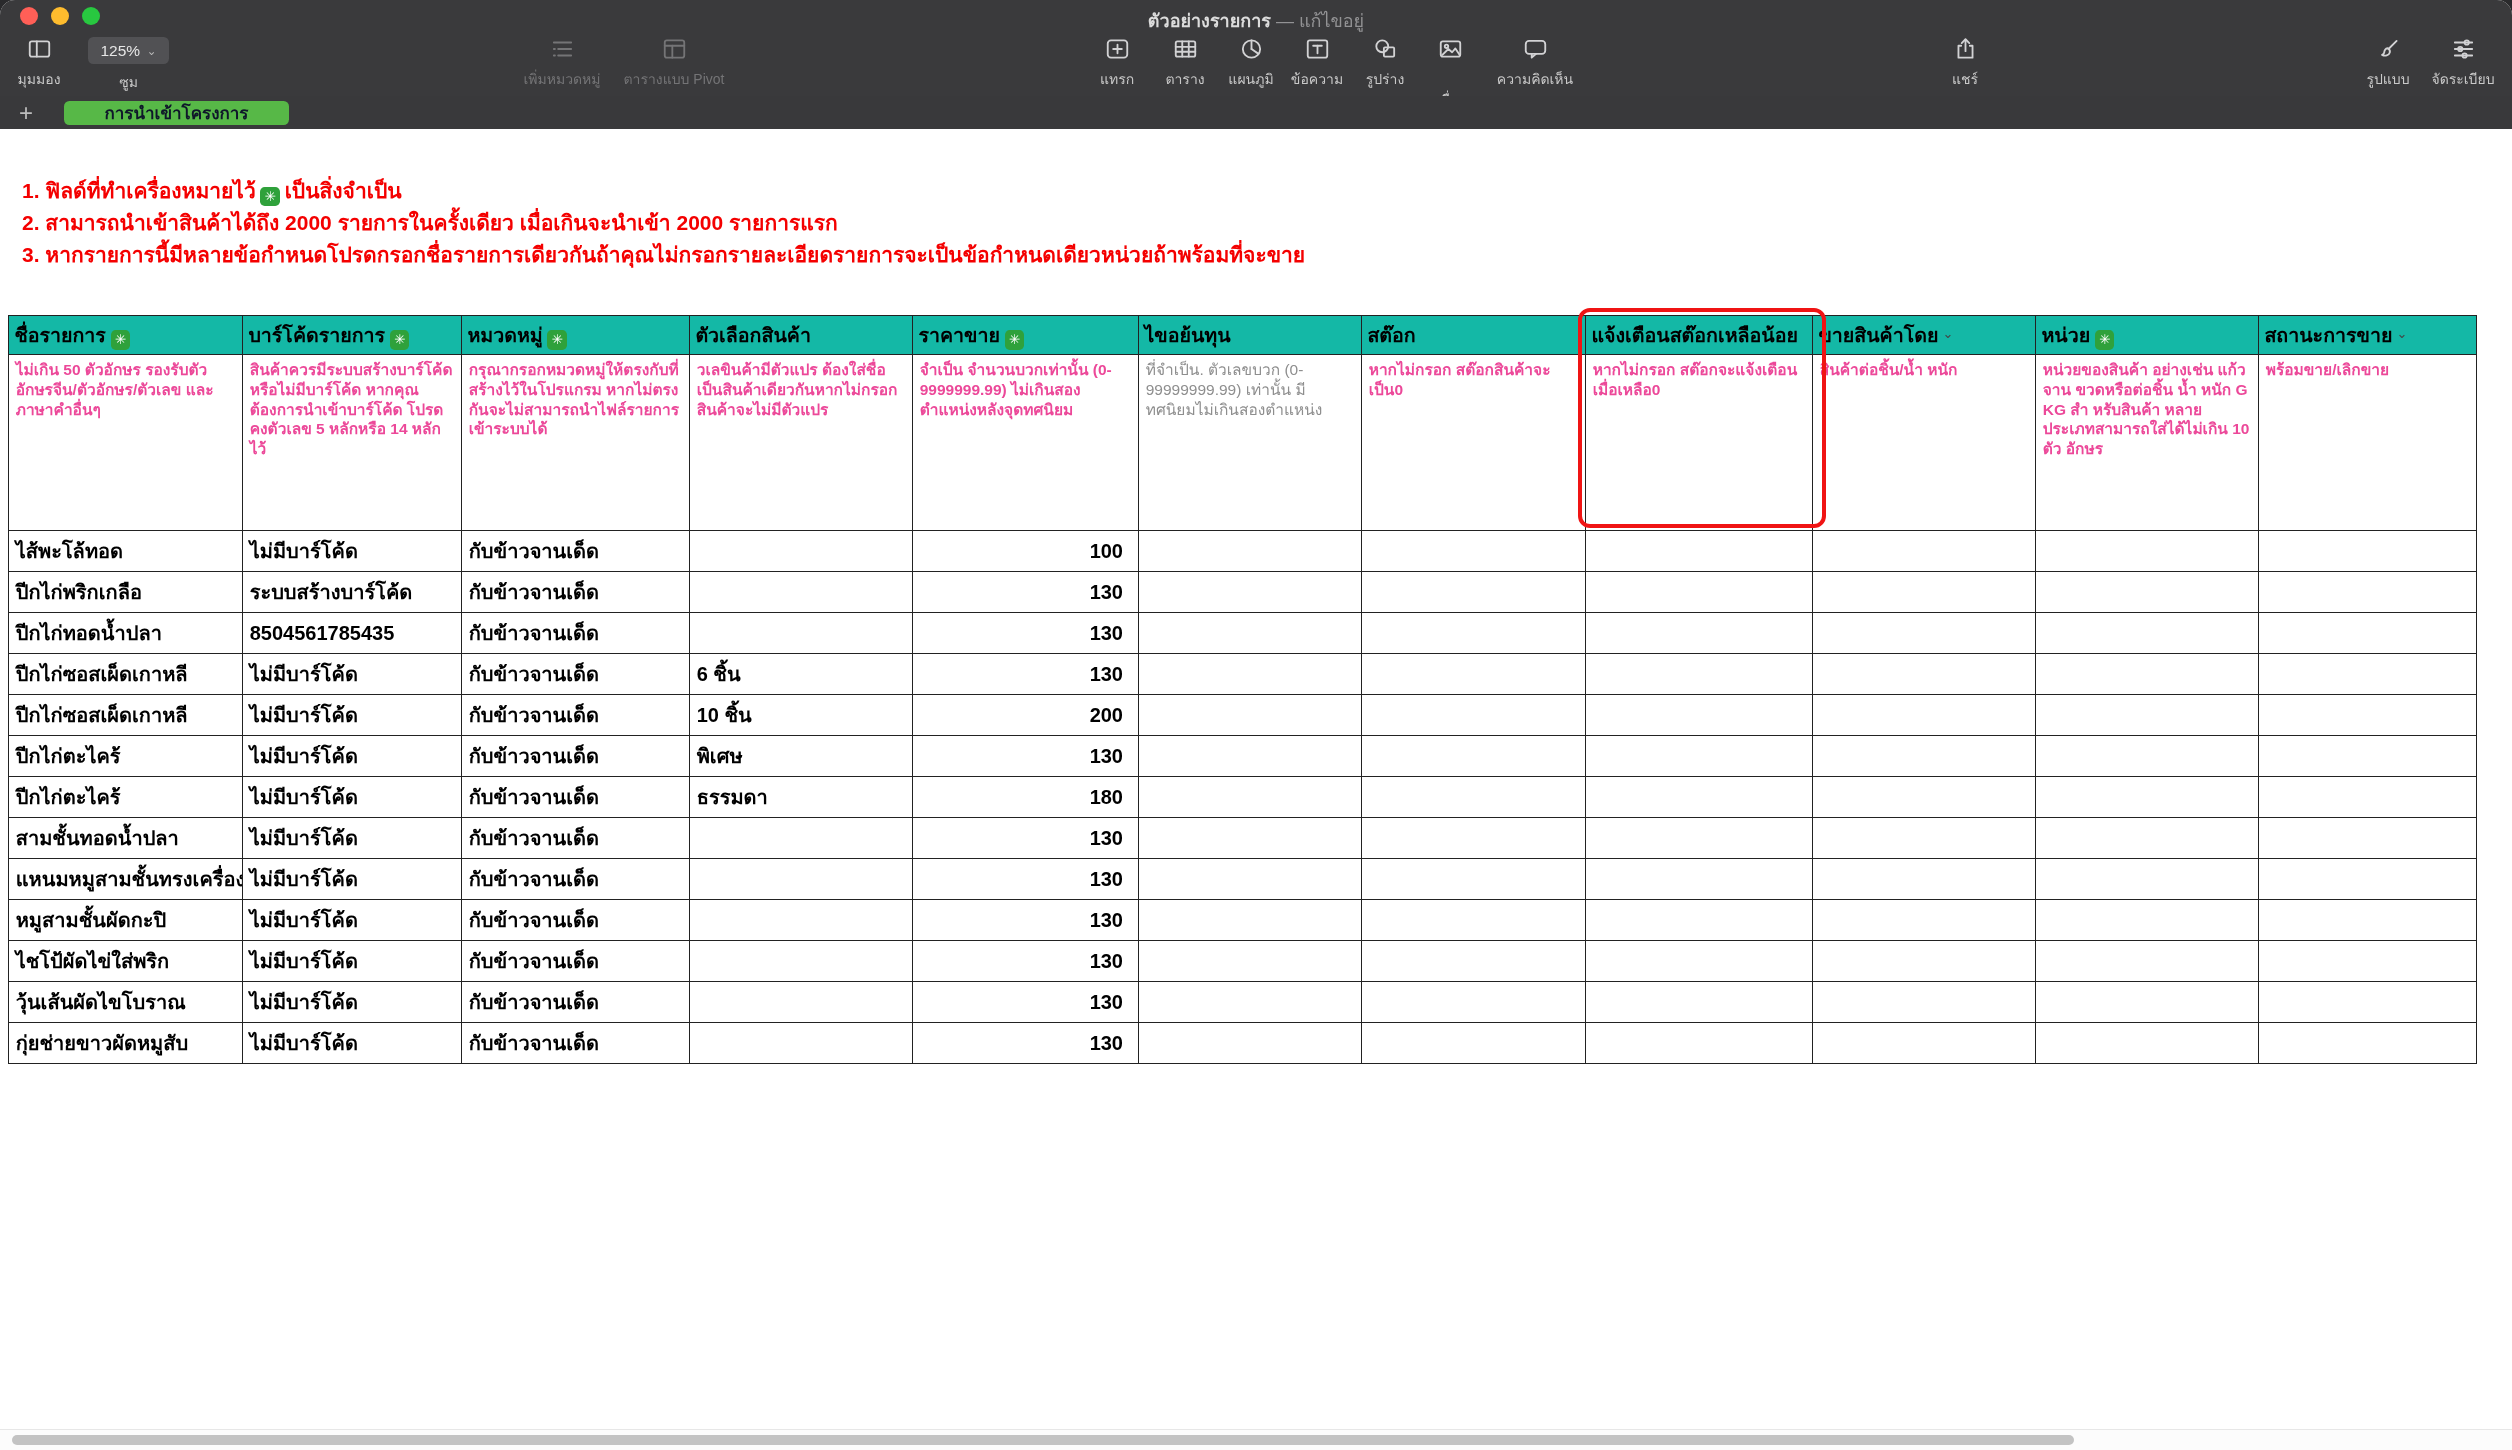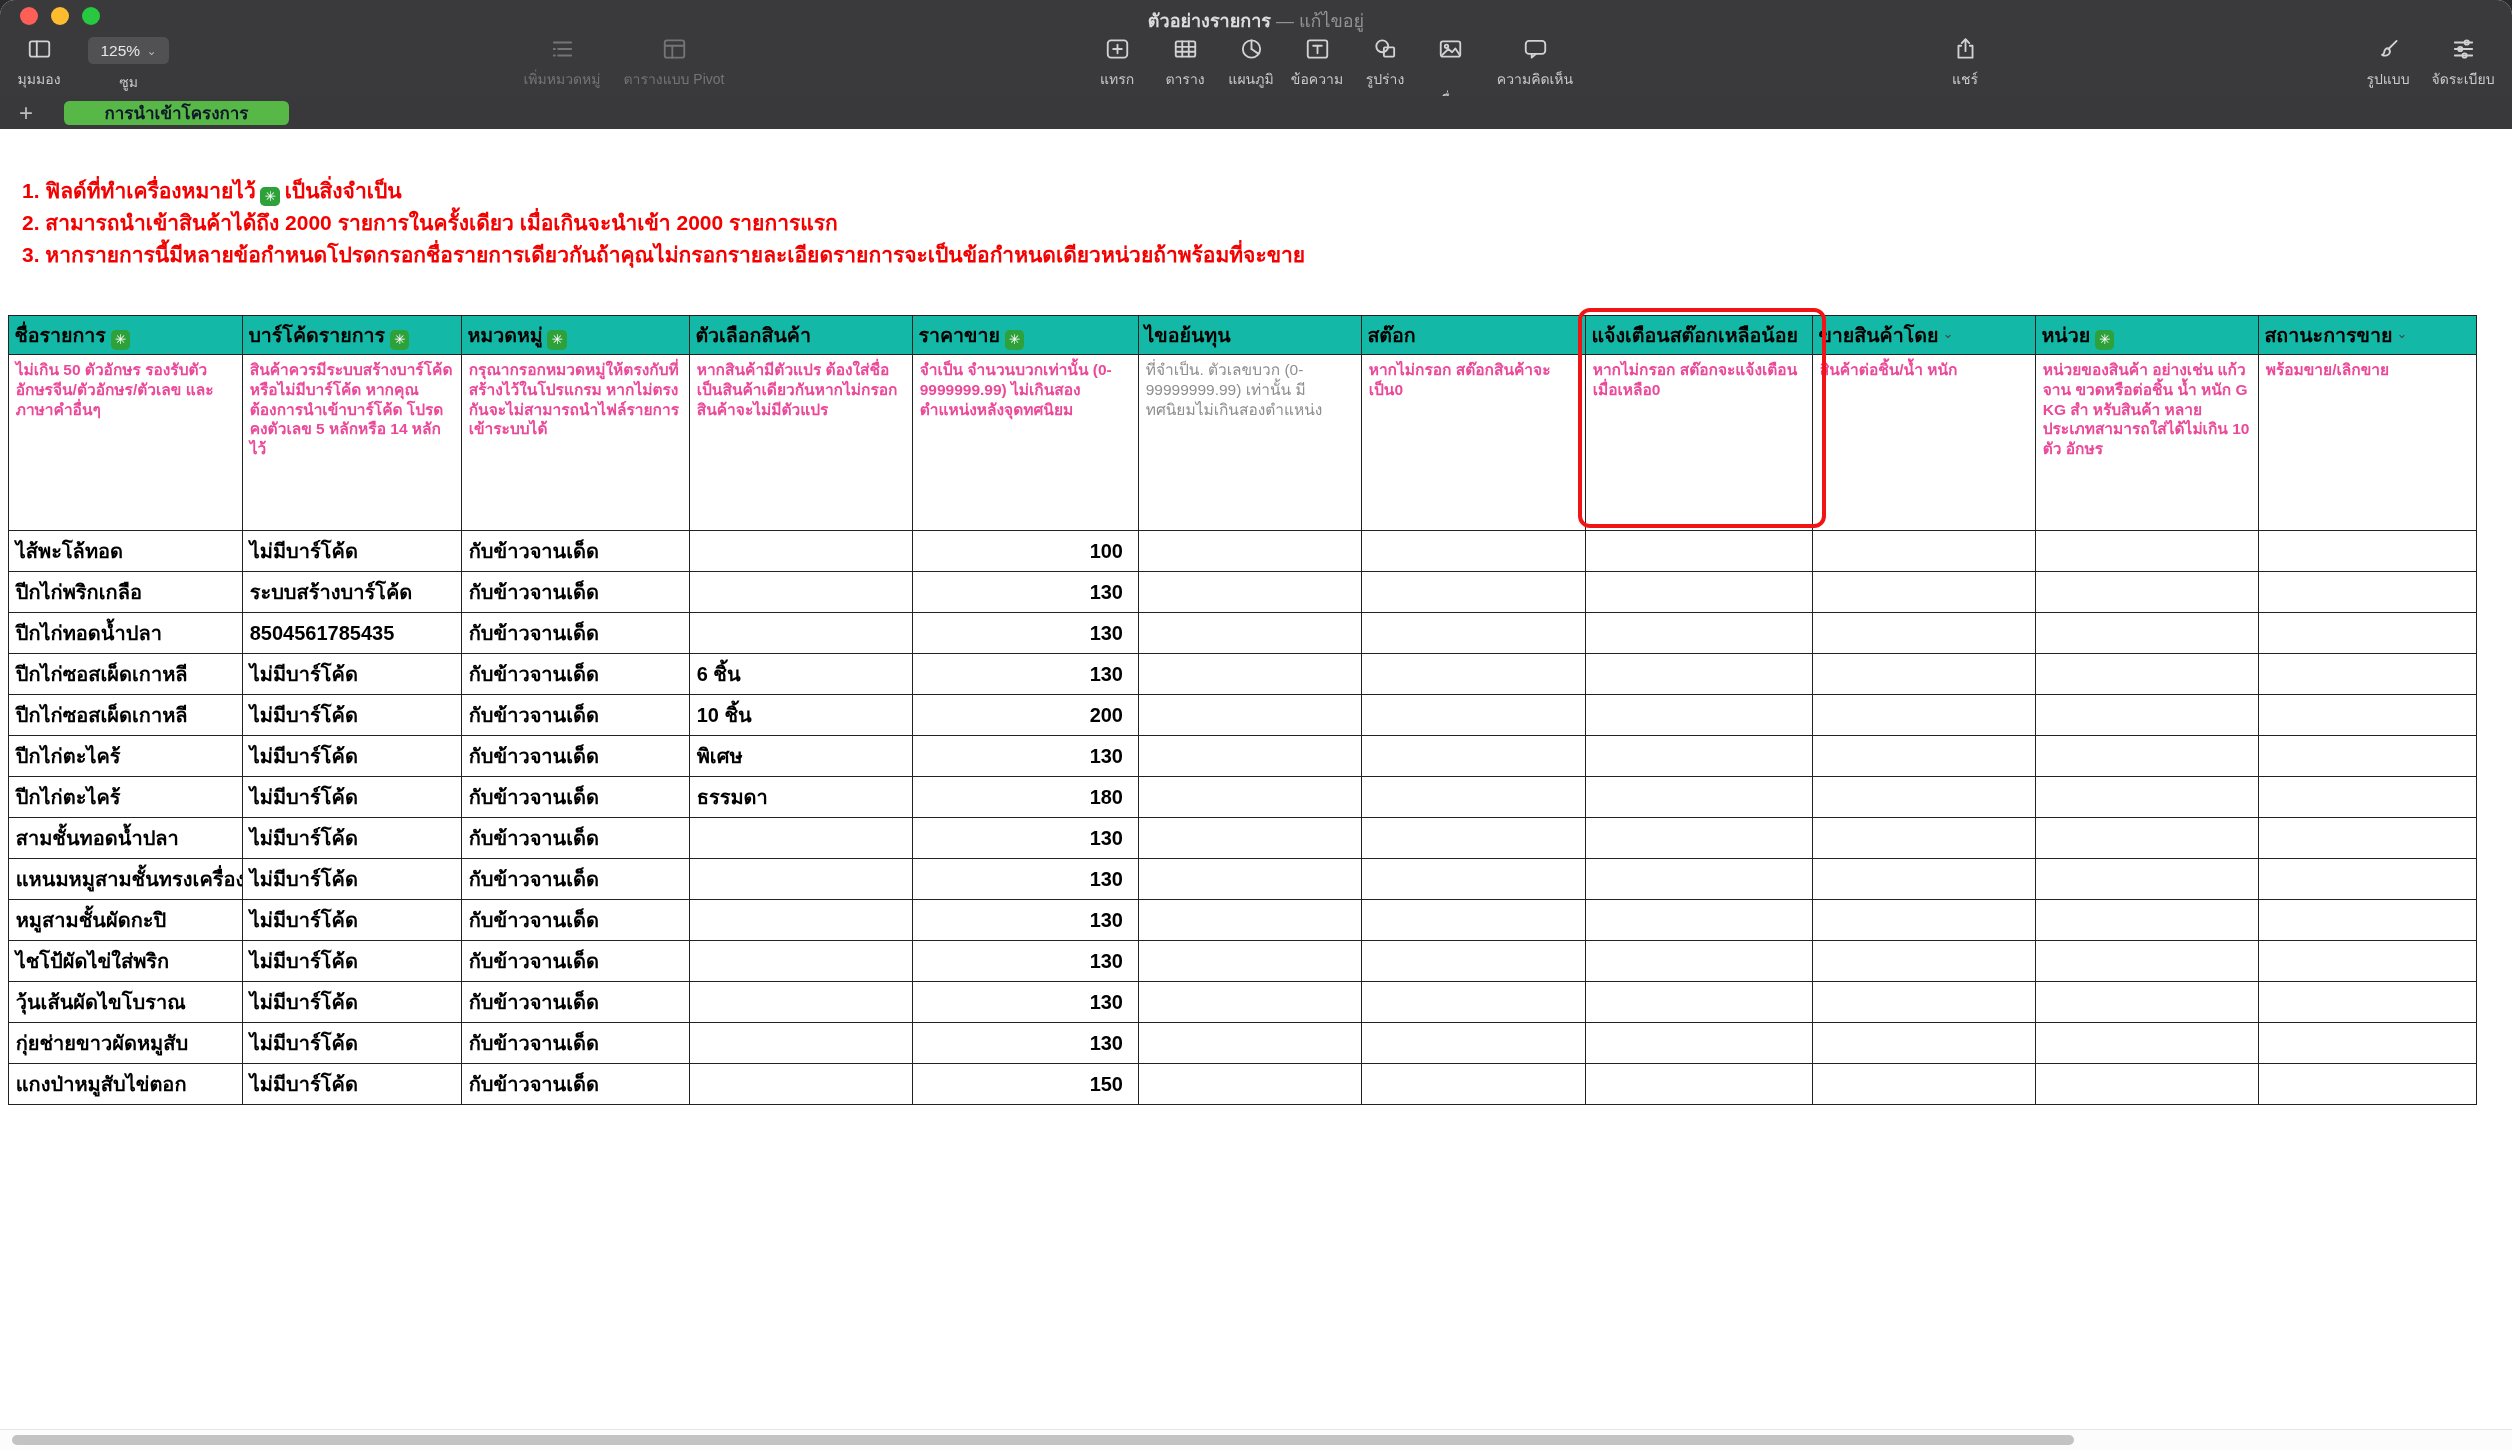--- a/index.html
+++ b/index.html
@@ -264,21 +264,21 @@
             <th><span>สต๊อก</span></th>
             <th><span>แจ้งเตือนสต๊อกเหลือน้อย</span></th>
             <th><span>ขายสินค้าโดย</span><span class="chev">⌄</span></th>
             <th><span>หน่วย</span><span class="req">✳</span></th>
             <th><span>สถานะการขาย</span><span class="chev">⌄</span></th>
           </tr>
         <tr>
             <td class="desc">ไม่เกิน 50 ตัวอักษร รองรับตัวอักษรจีน/ตัวอักษร/ตัวเลข และภาษาคำอื่นๆ</td>
             <td class="desc">สินค้าควรมีระบบสร้างบาร์โค้ดหรือไม่มีบาร์โค้ด หากคุณต้องการนำเข้าบาร์โค้ด โปรดคงตัวเลข 5 หลักหรือ 14 หลักไว้</td>
             <td class="desc">กรุณากรอกหมวดหมู่ให้ตรงกับที่สร้างไว้ในโปรแกรม หากไม่ตรงกันจะไม่สามารถนำไฟล์รายการเข้าระบบได้</td>
-            <td class="desc">หากสินค้ามีตัวแปร ต้องใส่ชื่อเป็นสินค้าเดียวกันหากไม่กรอกสินค้าจะไม่มีตัวแปร</td>
+            <td class="desc">วเลขินค้ามีตัวแปร ต้องใส่ชื่อเป็นสินค้าเดียวกันหากไม่กรอกสินค้าจะไม่มีตัวแปร</td>
             <td class="desc">จำเป็น จำนวนบวกเท่านั้น (0-9999999.99) ไม่เกินสองตำแหน่งหลังจุดทศนิยม</td>
             <td class="desc muted">ที่จำเป็น. ตัวเลขบวก (0-99999999.99) เท่านั้น มีทศนิยมไม่เกินสองตำแหน่ง</td>
             <td class="desc">หากไม่กรอก สต๊อกสินค้าจะเป็น0</td>
             <td class="desc">หากไม่กรอก สต๊อกจะแจ้งเตือนเมื่อเหลือ0</td>
             <td class="desc">สินค้าต่อชิ้น/น้ำ หนัก</td>
             <td class="desc">หน่วยของสินค้า อย่างเช่น แก้ว จาน ขวดหรือต่อชิ้น น้ำ หนัก G KG สำ หรับสินค้า หลายประเภทสามารถใส่ได้ไม่เกิน 10 ตัว อักษร</td>
             <td class="desc">พร้อมขาย/เลิกขาย</td>
           </tr>
       <tr class="data">
             <td>ไส้พะโล้ทอด</td>
@@ -442,33 +442,20 @@
             <td>กับข้าวจานเด็ด</td>
             <td></td>
             <td class="price">130</td>
             <td></td>
             <td></td>
             <td></td>
             <td></td>
             <td></td>
             <td></td>
           </tr>
-          <tr class="data">
-            <td>แกงป่าหมูสับไข่ตอก</td>
-            <td>ไม่มีบาร์โค้ด</td>
-            <td>กับข้าวจานเด็ด</td>
-            <td></td>
-            <td class="price">150</td>
-            <td></td>
-            <td></td>
-            <td></td>
-            <td></td>
-            <td></td>
-            <td></td>
-          </tr>
         </tbody>
     </table>
 
     <div class="hl"></div>
 
     <div class="hscroll">
       <div class="hthumb"></div>
     </div>
   </div>
 

